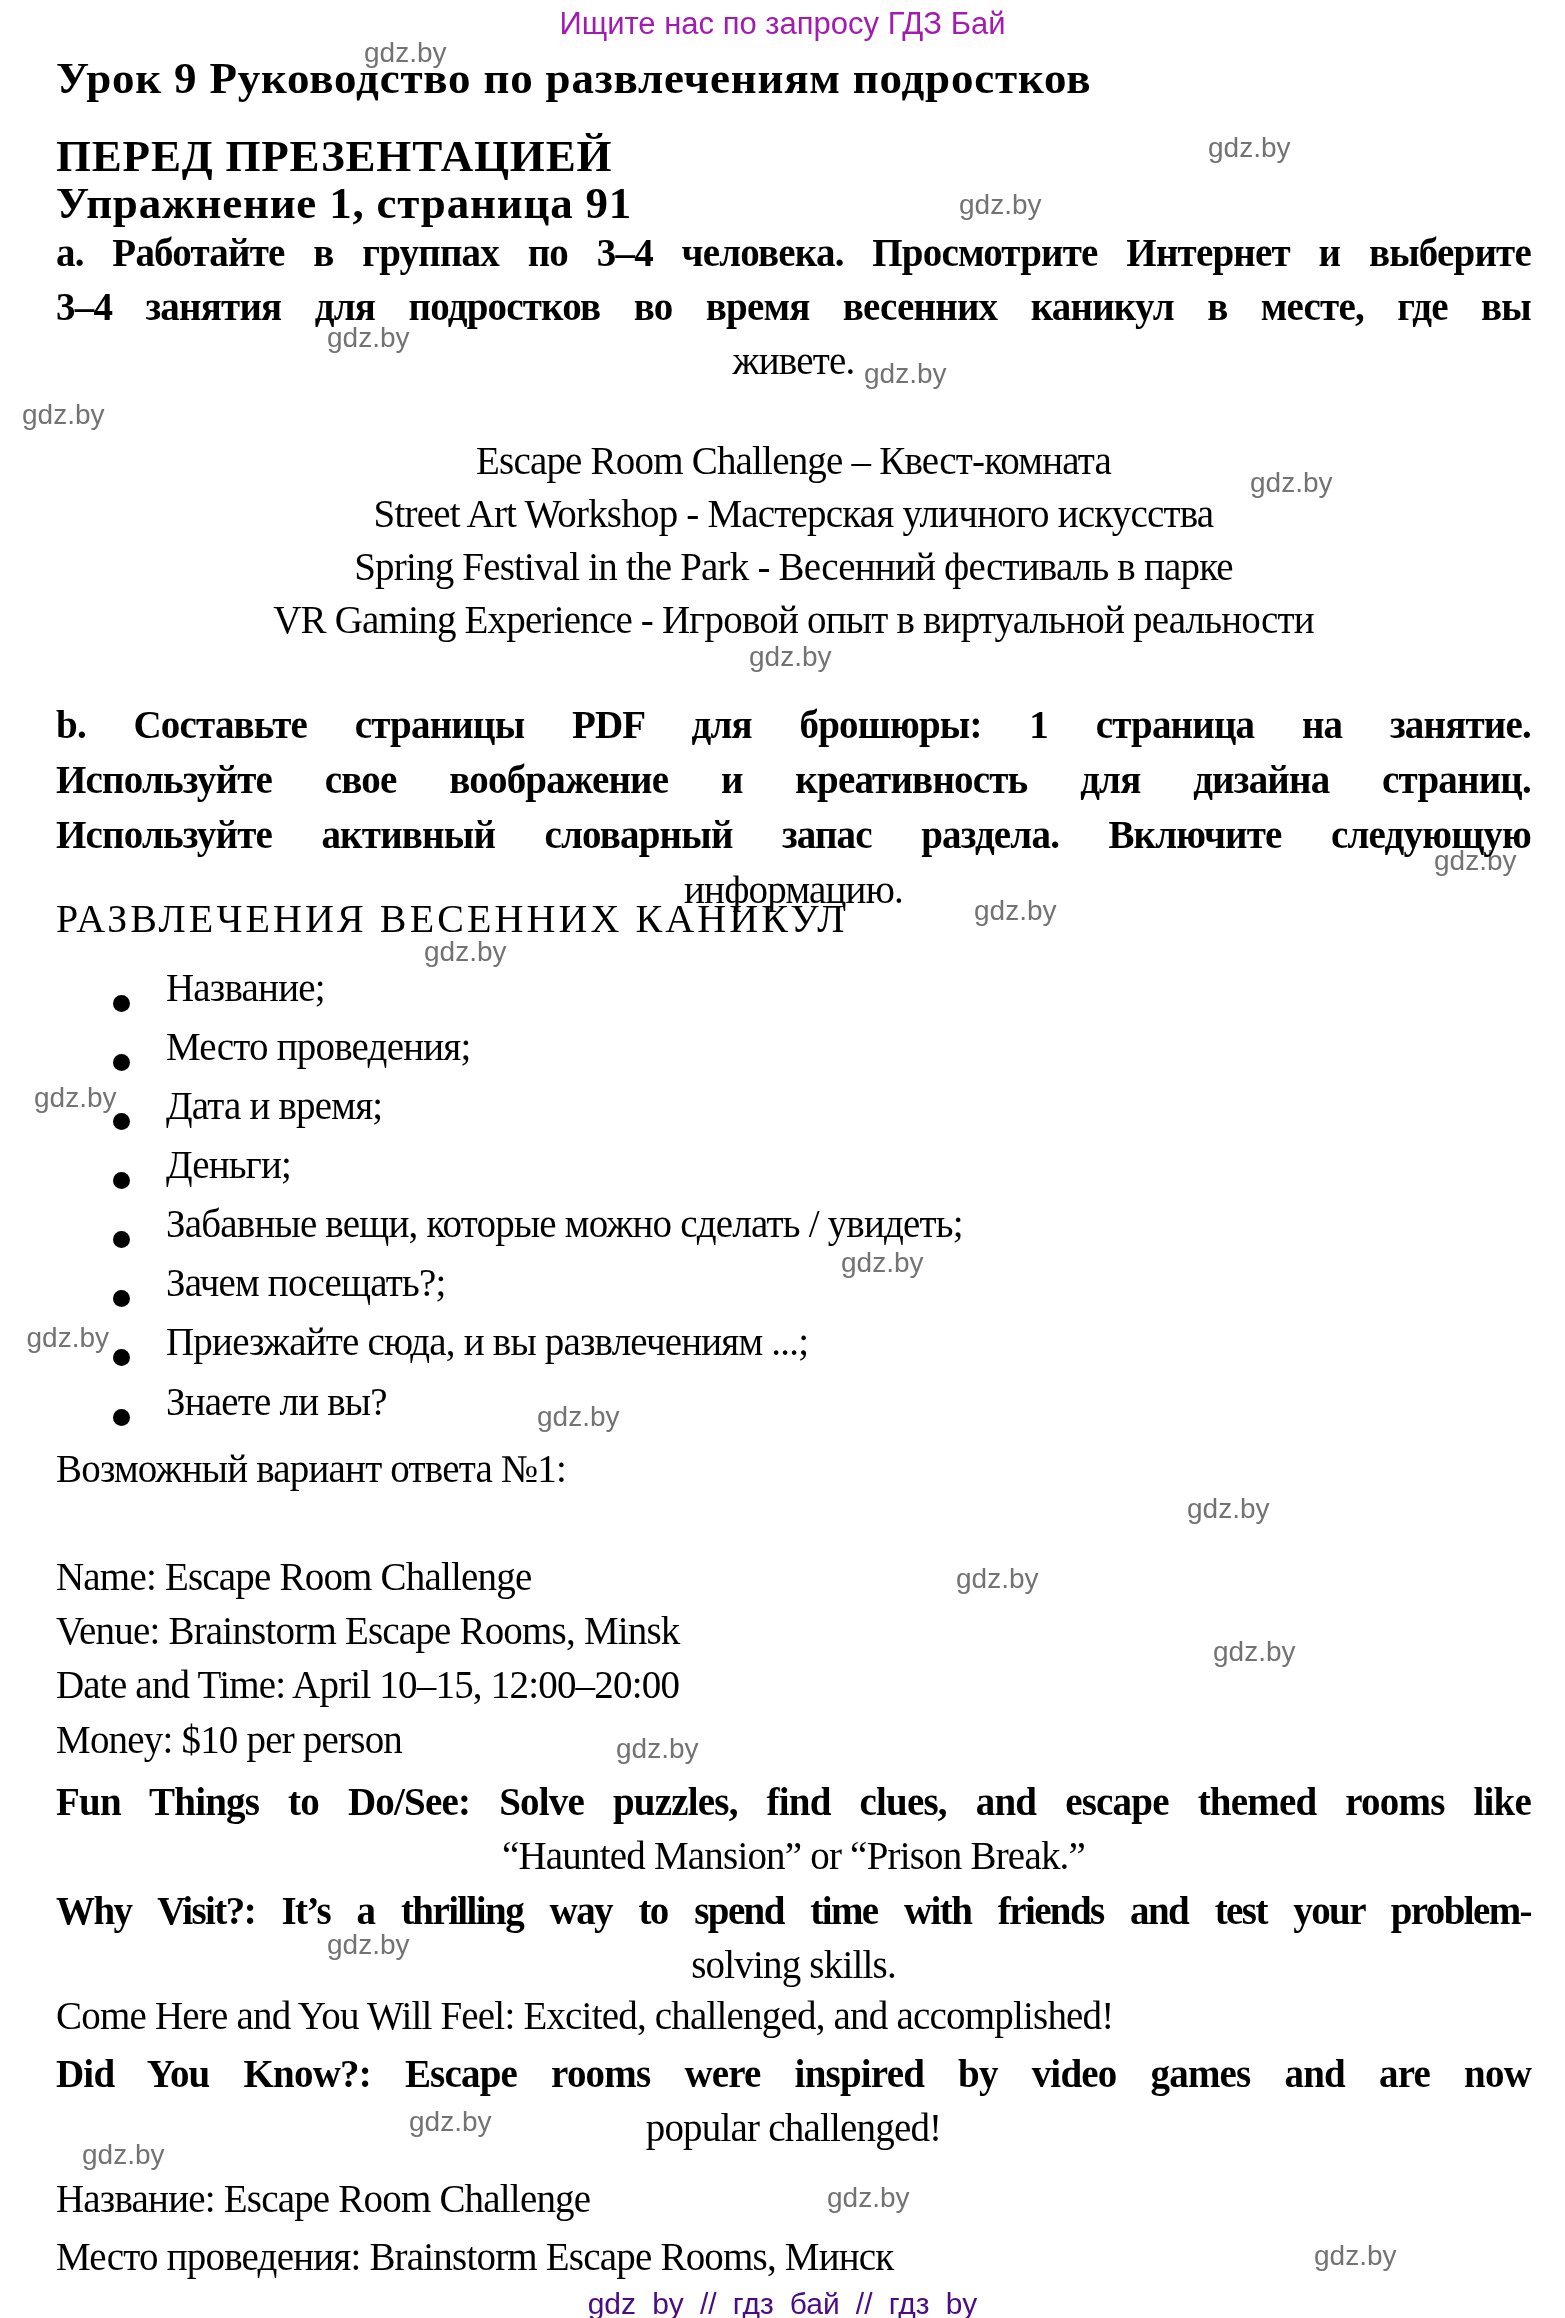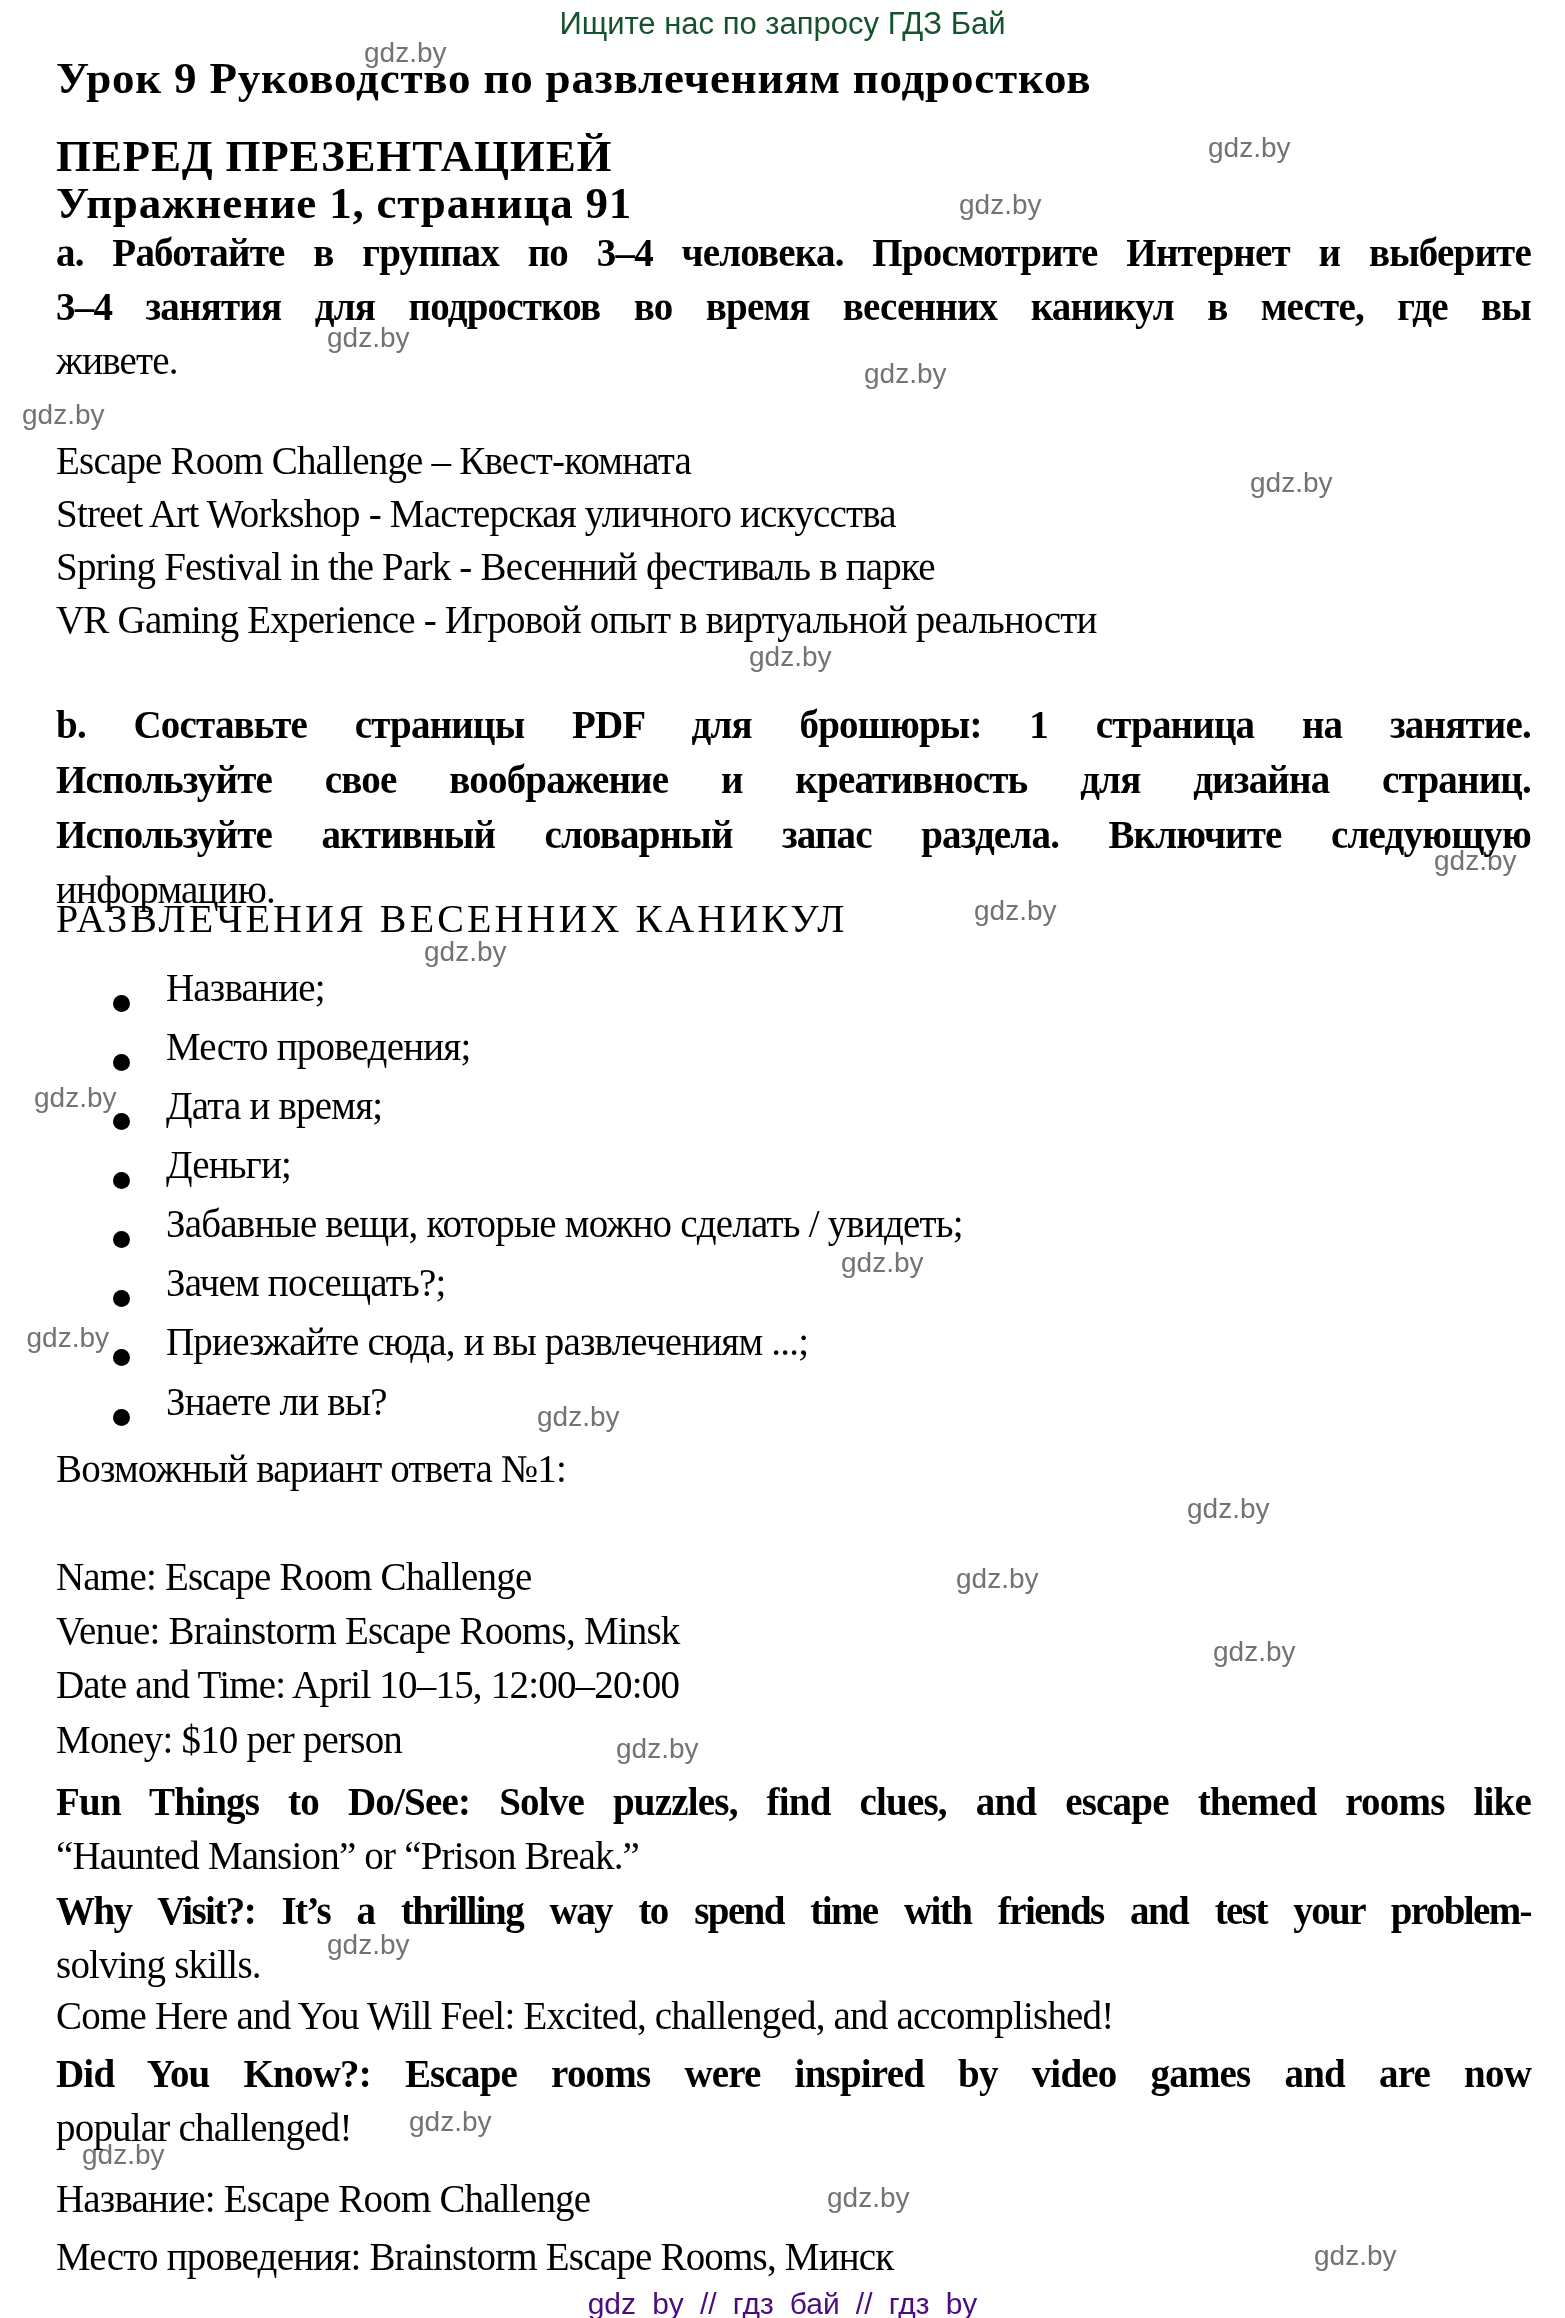--- a/index.html
+++ b/index.html
@@ -11,21 +11,21 @@
     font-family:"Liberation Serif","DejaVu Serif",serif;
     color:#000000;
     overflow:hidden;
   }
   .banner{
     position:absolute;
     top:6.2px;left:0;right:0;
     text-align:center;
     font-family:"Liberation Sans","DejaVu Sans",sans-serif;
     font-size:31px;
-    color:#14532d;
+    color:#a21caf;
   }
   .wm{
     position:absolute;
     font-family:"Liberation Sans","DejaVu Sans",sans-serif;
     font-size:28px;
     color:#737373;
     white-space:nowrap;
   }
   .h{
     position:absolute;
@@ -39,20 +39,21 @@
   .block{
     position:absolute;
     left:56px;
     width:1475px;
   }
   .line{
     font-size:39px;
     letter-spacing:-0.8px;
     line-height:54px;
     white-space:nowrap;
+    text-align:center;
   }
   .jl{
     white-space:normal;
     text-align:justify;
     text-align-last:justify;
     font-weight:bold;
   }
   .squeeze{letter-spacing:-1.6px;}
   .lh71 .line{line-height:55px;}
   .listtitle{

